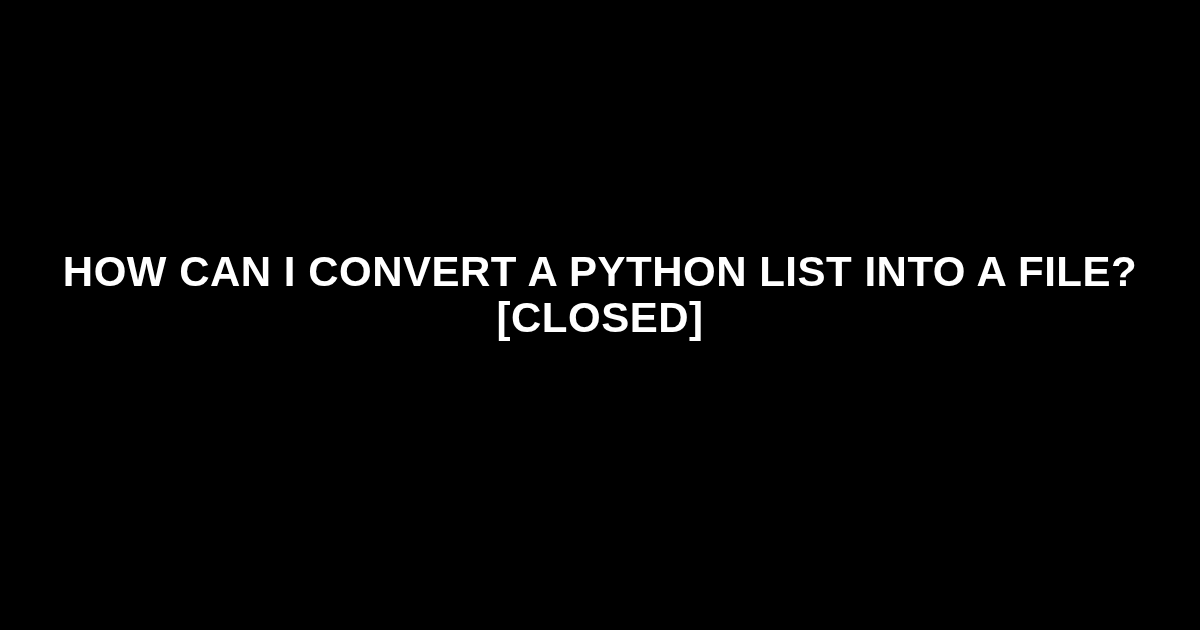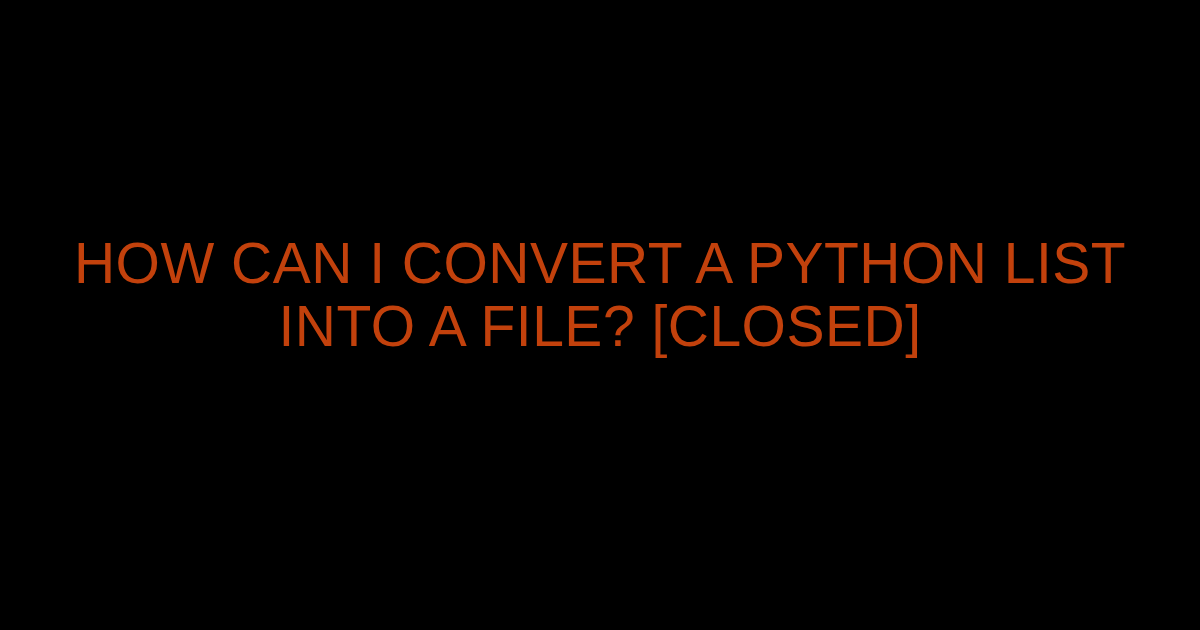--- a/index.html
+++ b/index.html
@@ -16,23 +16,23 @@
       justify-content: center;
       font-family: 'Arial Black', 'Helvetica Neue', Helvetica, Arial, sans-serif;
       overflow: hidden;
     }
     .title-container {
       text-align: center;
       padding: 0 60px;
       margin-top: -40px;
     }
     .title {
-      color: #c2410c;
-      font-size: 57px;
-      font-weight: 400;
+      color: #ffffff;
+      font-size: 42px;
+      font-weight: 700;
       text-transform: uppercase;
       letter-spacing: 0.5px;
       line-height: 1.1;
       font-stretch: condensed;
     }
   </style>
 </head>
 <body>
 
 <div class="title-container">

